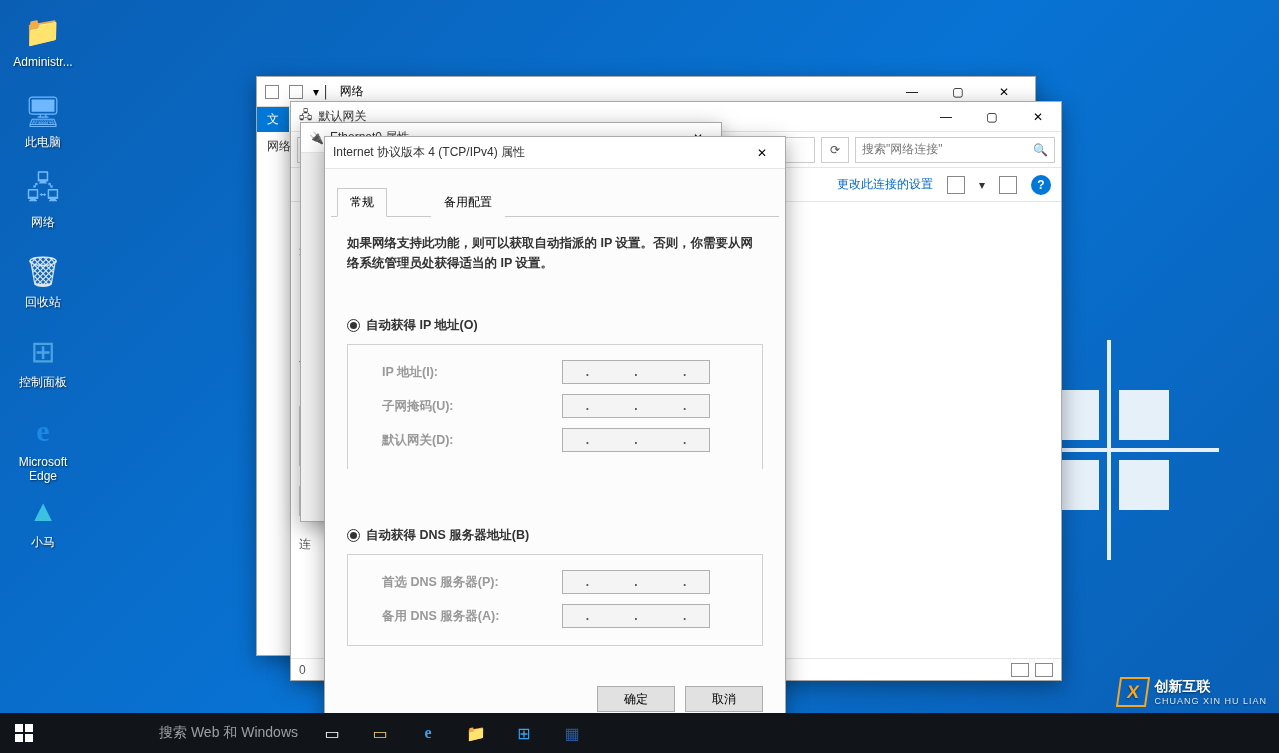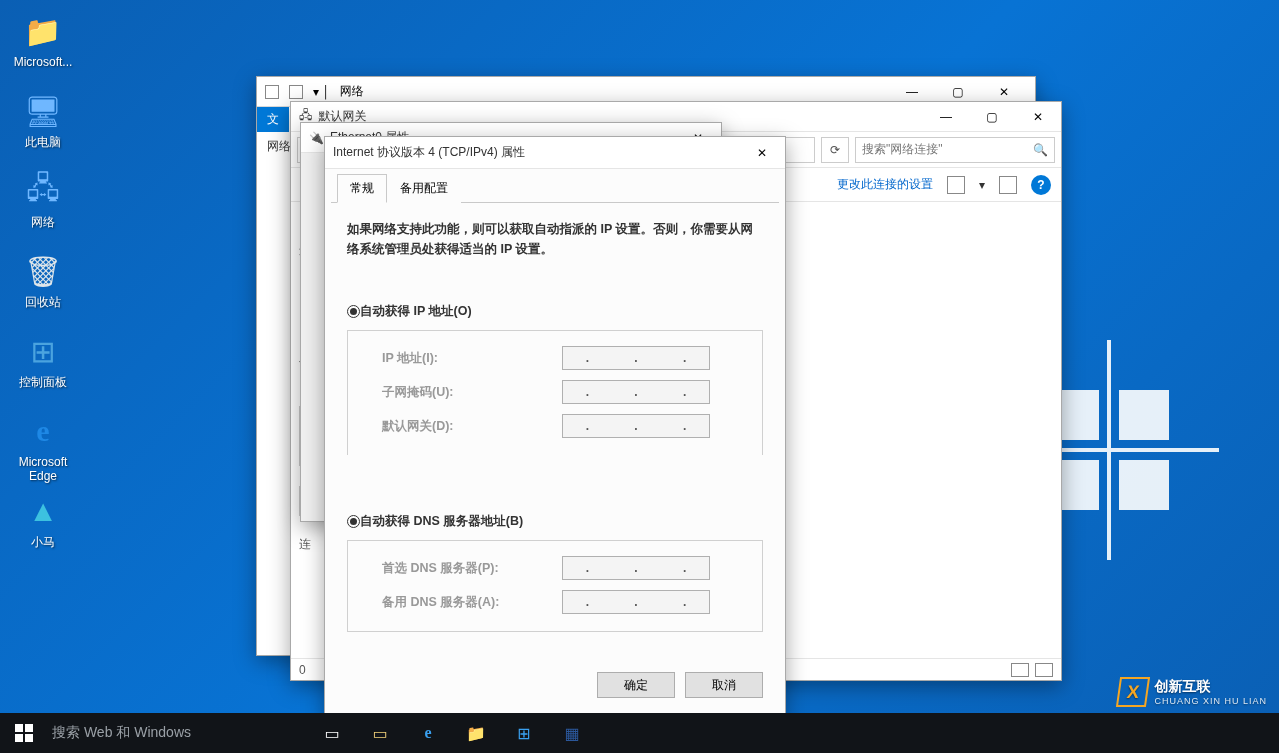--- a/index.html
+++ b/index.html
@@ -12,21 +12,21 @@
   linear-gradient(#fff,#fff) no-repeat 0 0/50px 50px,
   linear-gradient(#fff,#fff) no-repeat 70px 0/50px 50px,
   linear-gradient(#fff,#fff) no-repeat 0 70px/50px 50px,
   linear-gradient(#fff,#fff) no-repeat 70px 70px/50px 50px; opacity: 0.9;}
 .desktop-icons { position: absolute; top: 5px; left: 5px; width: 76px; }
 .dicon { width: 76px; height: 80px; text-align: center; color: #fff; font-size: 12px; cursor: pointer; padding-top: 6px; }
 .dicon .img { width: 40px; height: 40px; margin: 0 auto 4px; display:flex; align-items:center; justify-content:center; font-size: 30px; }
 .dicon .lbl { text-shadow: 1px 1px 2px rgba(0,0,0,0.6); line-height: 1.2; }
 .taskbar { position: absolute; bottom: 0; left: 0; right: 0; height: 40px; background: #111418; display: flex; align-items: center; }
 .tb-btn { width: 48px; height: 40px; display: flex; align-items: center; justify-content: center; color: #fff; cursor: pointer; }
-.tb-search { color: #9aa0a6; font-size: 14px; padding: 0 10px 0 4px; width: 260px; height: 40px; display: flex; align-items: center; cursor: text;}
+.tb-search { color: #9aa0a6; font-size: 14px; padding: 0 10px 0 4px; width: 260px; height: 40px; display: flex; align-items: center; cursor: text; justify-content: flex-end;}
 .window { position: absolute; background: #fff; border: 1px solid #a9a9a9; box-shadow: 0 6px 20px rgba(0,0,0,0.35); }
 .titlebar { height: 30px; background: #fff; display: flex; align-items: center; border-bottom: 1px solid #e5e5e5; }
 .titlebar .title { flex: 1; font-size: 12px; padding-left: 8px; display: flex; align-items: center; gap: 6px; color: #333; }
 .winbtns { display: flex; }
 .winbtn { width: 46px; height: 29px; display: flex; align-items: center; justify-content: center; cursor: pointer; font-size: 12px; }
 
 
 #win-network { left: 256px; top: 76px; width: 780px; height: 580px; }
 #win-network .tabs-bar { height: 30px; border-bottom: 1px solid #d9d9d9; background:#fff; display:flex; align-items:center; padding:0 8px; gap:10px; font-size:12px;}
 #win-network .tabs-bar .sq{width:14px;height:14px;border:1px solid #888;}
@@ -49,26 +49,26 @@
 #win-conn .status .viewicons span{width:18px;height:14px;border:1px solid #888;cursor:pointer;}
 #win-conn .body{position:absolute;top:132px;bottom:22px;left:0;right:0;padding:8px;font-size:12px;color:#555;}
 
 
 #win-eth { left: 300px; top: 122px; width: 422px; height: 400px; background: #f0f0f0;}
 #win-eth .titlebar{background:#fff;}
 
 
 #win-ipv4 { left: 324px; top: 136px; width: 462px; height: 584px; background: #fcfcfc; }
 #win-ipv4 .titlebar { background: #fff; height: 32px;}
-#win-ipv4 .tabs { display: flex; border-bottom: 1px solid #c9c9c9; padding: 0 6px; margin: 4px 6px 0; }
+#win-ipv4 .tabs { display: flex; border-bottom: 1px solid #c9c9c9; padding: 0 6px; margin: 18px 6px 0; gap: 44px; }
 #win-ipv4 .tab { padding: 5px 12px; font-size: 12px; border: 1px solid transparent; cursor: pointer; background: #fcfcfc; position: relative; top: 1px; }
 #win-ipv4 .tab.active { border: 1px solid #c9c9c9; border-bottom: 1px solid #fcfcfc; }
 #win-ipv4 .content { padding: 16px 22px 10px; font-size: 12.5px; color: #333; font-weight: bold; }
 #win-ipv4 .desc { line-height: 1.6; margin-bottom: 24px; }
-#win-ipv4 .radio-row { display: flex; align-items: center; padding: 4px 0; cursor: pointer; margin-top: 40px; }
+#win-ipv4 .radio-row { display: flex; align-items: center; gap: 6px; padding: 4px 0; cursor: pointer; margin-top: 40px; }
 #win-ipv4 .radio { width: 13px; height: 13px; border: 1px solid #333; border-radius: 50%; display: flex; align-items: center; justify-content: center; }
 #win-ipv4 .radio.checked::after { content: ""; width: 7px; height: 7px; background: #333; border-radius: 50%; }
 #win-ipv4 .field-row { display: flex; align-items: center; padding: 5px 0 5px 22px; }
 #win-ipv4 .field-row .lbl { width: 180px; color: #999; }
 #win-ipv4 .ipbox { width: 148px; height: 24px; border: 1px solid #b0b0b0; background: #fff; display: flex; align-items: center; justify-content: space-around; font-size: 12px; color: #555; }
 #win-ipv4 .ipbox.disabled { background: #f4f4f4; }
 #win-ipv4 .checkbox-row { display: flex; align-items: center; gap: 6px; padding: 0; }
 #win-ipv4 .checkbox { width: 13px; height: 13px; border: 1px solid #777; }
 #win-ipv4 .btn { min-width: 78px; height: 26px; border: 1px solid #adadad; background: #e1e1e1; font-size: 12px; cursor: pointer; display: inline-flex; align-items: center; justify-content: center; }
 #win-ipv4 .bottom-row { display: flex; justify-content: space-between; align-items: center; border-top: 1px solid #d0d0d0; padding-top: 14px; }
@@ -82,21 +82,21 @@
 .watermark .en{font-size:9px; letter-spacing:1px; opacity:0.85;}
 </style>
 </head>
 <body>
 
 <div class="hero"></div>
 
 <div class="desktop-icons">
   <div class="dicon">
       <div class="img" style="color:#f3d27a">📁</div>
-      <div class="lbl">Microsoft...</div>
+      <div class="lbl">Administr...</div>
     </div>
   <div class="dicon">
       <div class="img" style="color:#6fb7ff">🖥</div>
       <div class="lbl">此电脑</div>
     </div>
   <div class="dicon">
       <div class="img" style="color:#6fb7ff">🖧</div>
       <div class="lbl">网络</div>
     </div>
   <div class="dicon">

